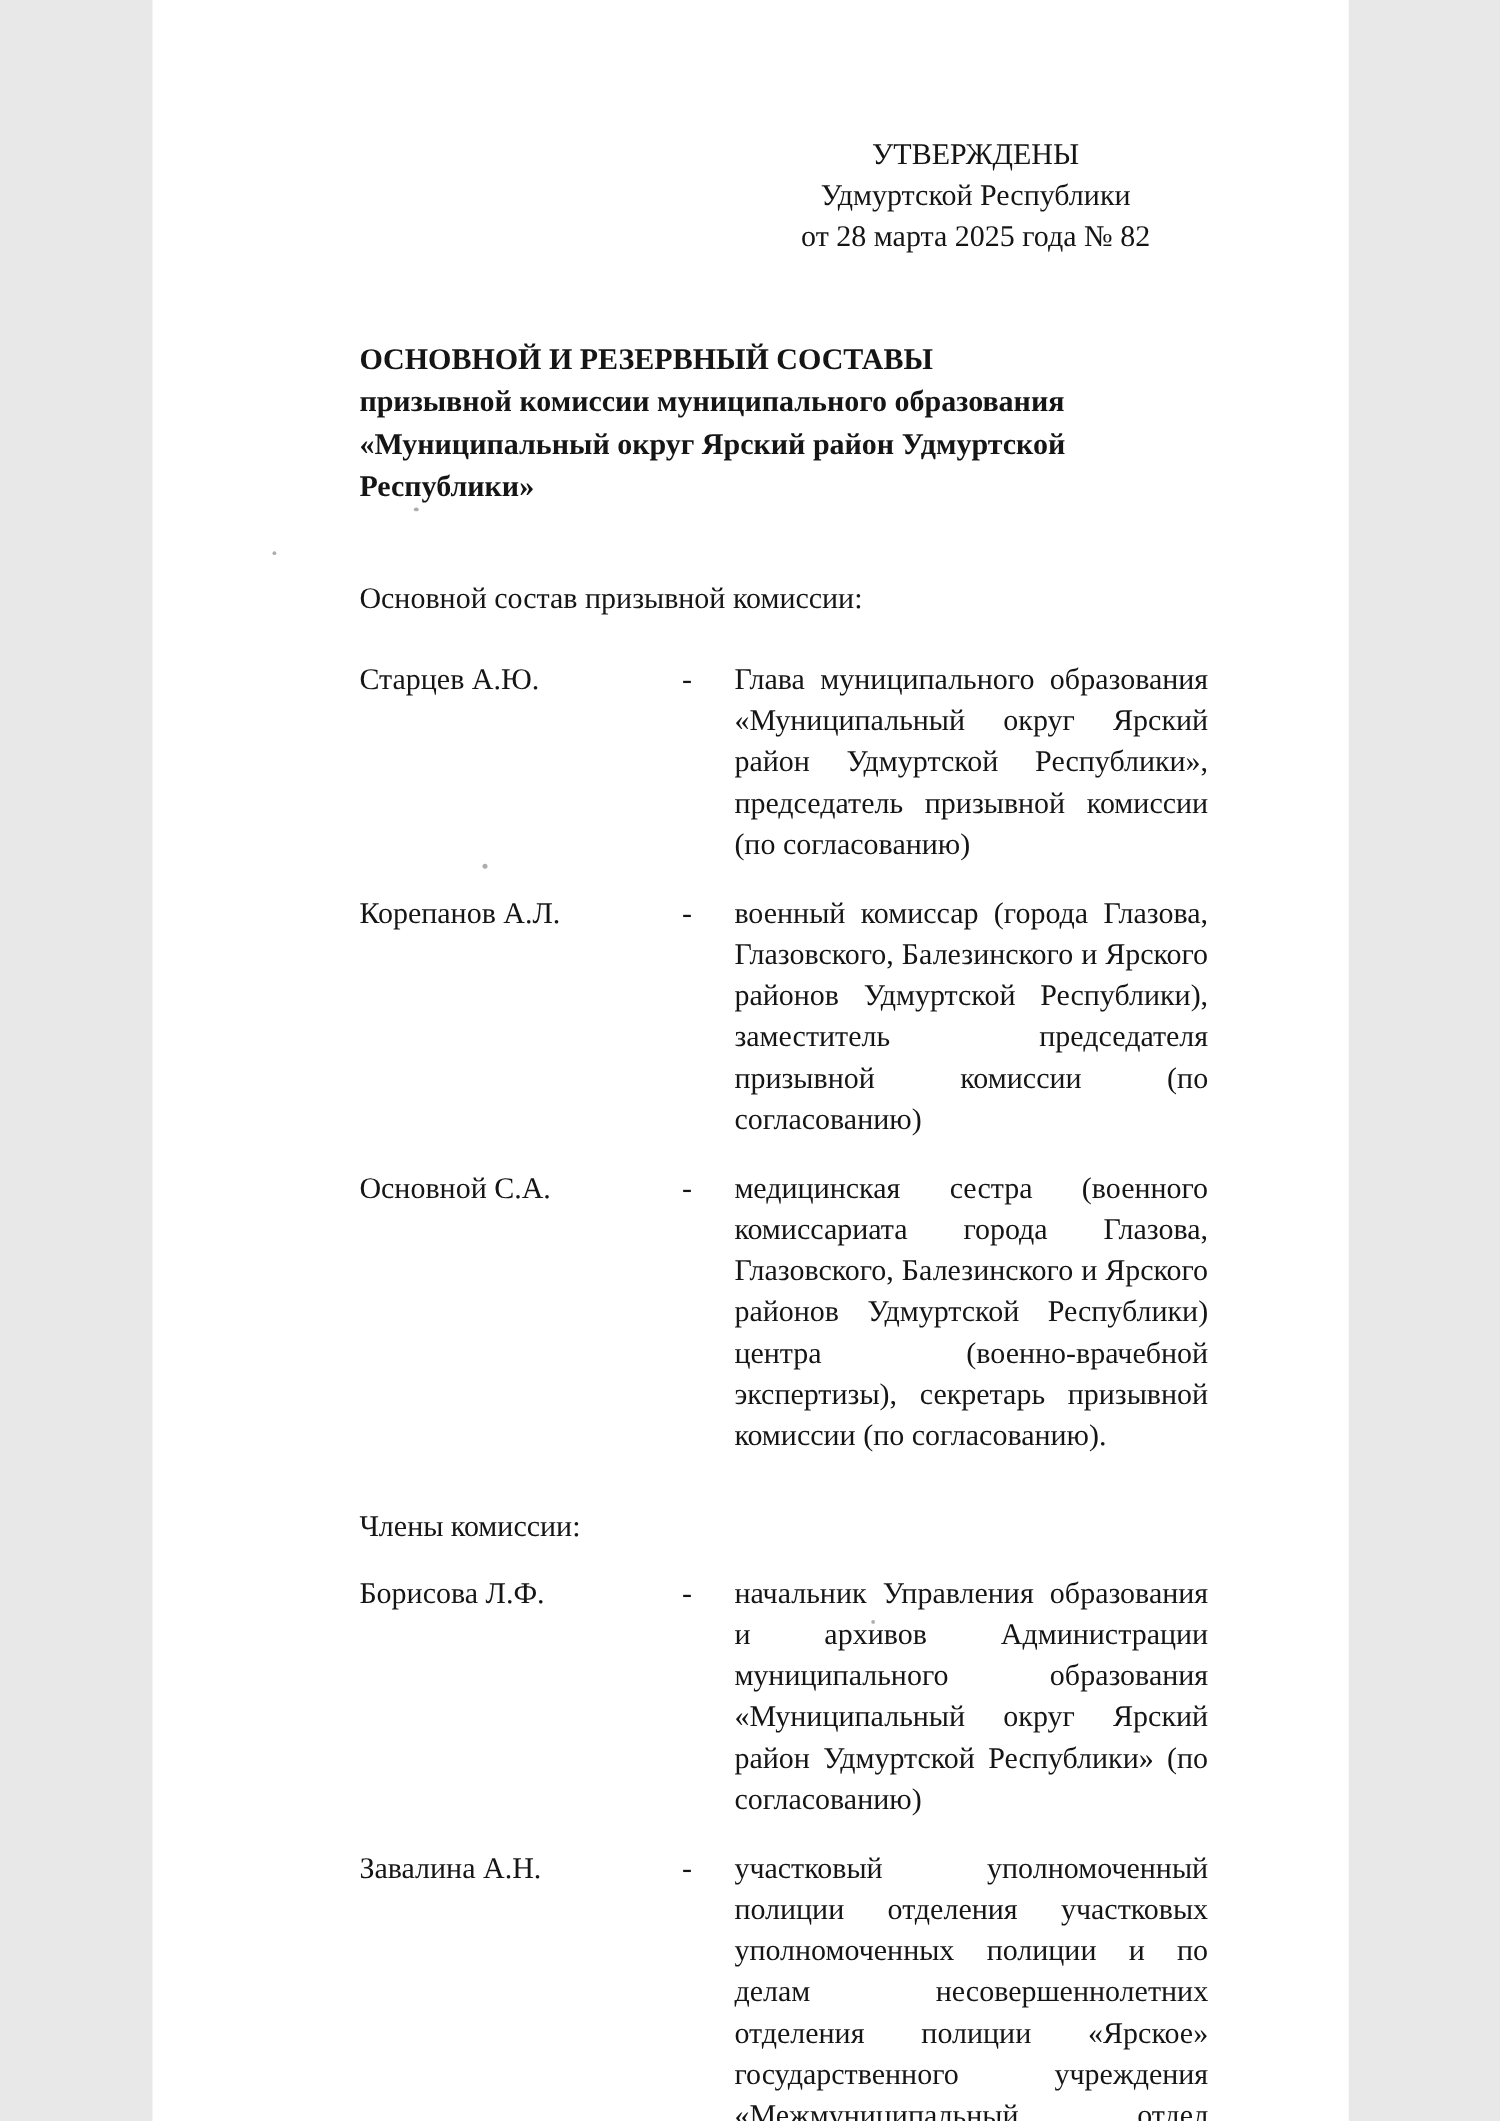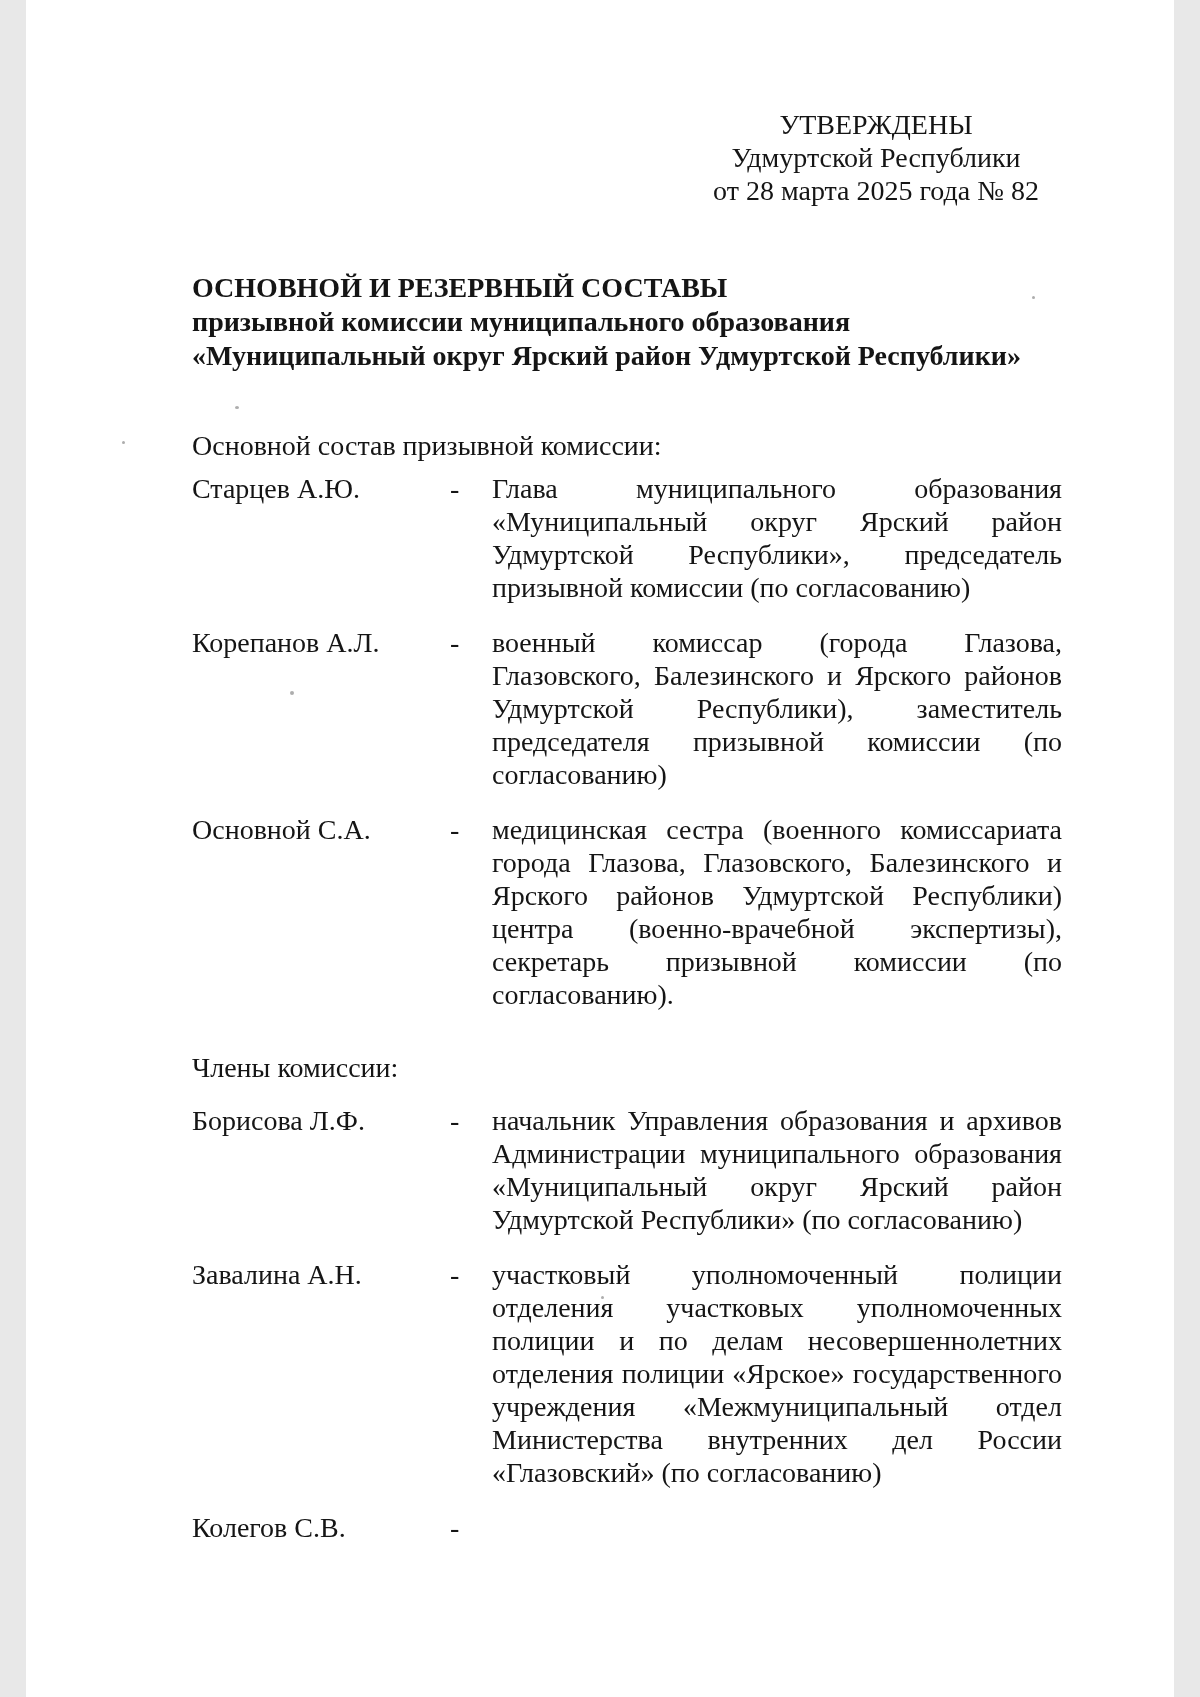--- a/index.html
+++ b/index.html
@@ -2,27 +2,27 @@
 <html><head>
 <meta charset="utf-8">
 <style>
   html, body {
     margin: 0;
     padding: 0;
     background: #e8e8e8;
   }
   .page {
     position: relative;
-    width: 1148px;
+    width: 957px;
     height: 1697px;
     margin: 0 auto;
     background: #ffffff;
     color: #151515;
     font-family: "Liberation Serif", "DejaVu Serif", serif;
-    font-size: 28px;
+    font-size: 24px;
     overflow: hidden;
   }
   .content {
     padding: 108px 112px 0 166px; 
   }
   
   .approval {
     width: 400px;
     margin-left: auto;
     margin-right: -14px;
@@ -43,21 +43,21 @@
     margin-top: 40px;
     line-height: 33px;
   }
   .entry {
     display: flex;
     align-items: flex-start;
     margin-top: 22px;
     line-height: 33px;
   }
   .entry.first-after-heading {
-    margin-top: 10px;
+    margin-top: 32px;
   }
   .entry.first-of-members {
     margin-top: 20px;
   }
   .entry .name {
     flex: none;
     width: 258px;
   }
   .entry .dash {
     flex: none;

